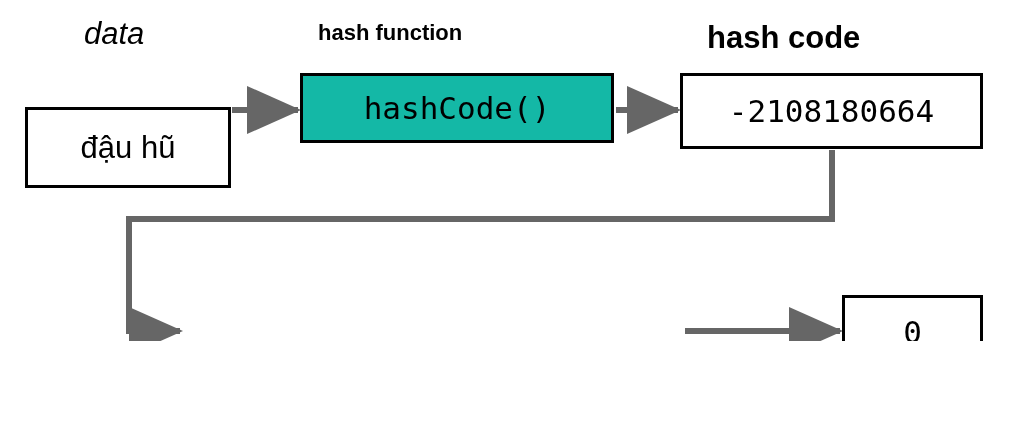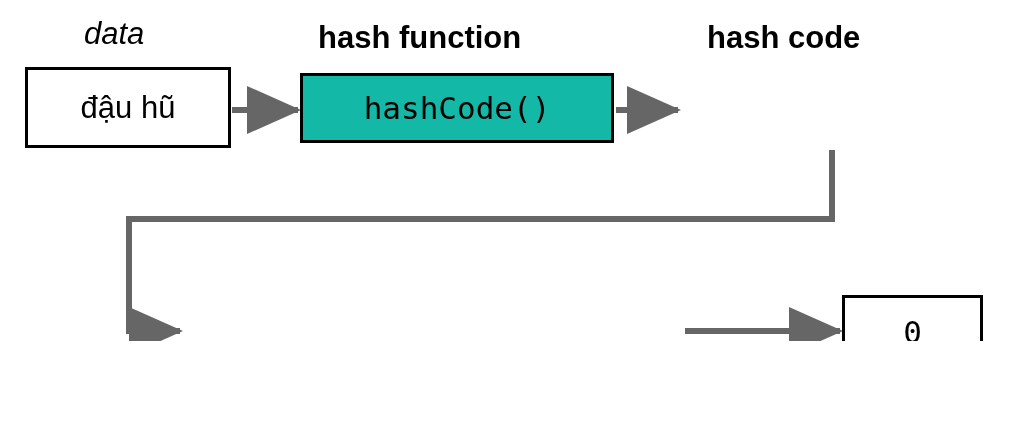--- a/index.html
+++ b/index.html
@@ -38,20 +38,21 @@
     line-height: 1;
   }
   .node.pink {
     background: #14b8a6;
   }
   .node.mono {
     font-family: "DejaVu Sans Mono", monospace;
   }
   .node.sans {
     font-family: "Liberation Sans", sans-serif;
+    margin-top: 40px;
   }
   .caption {
     position: absolute;
     color: #000000;
     white-space: nowrap;
     line-height: 1;
   }
   .caption.bold {
     font-weight: bold;
   }
@@ -61,21 +62,21 @@
 
   
   #node-data      { left: 25px;  top: 67px;  width: 206px; height: 81px;  font-size: 31px; }
   #node-hashfn    { left: 300px; top: 73px;  width: 314px; height: 70px;  font-size: 31px; }
   #node-hashcode  { left: 680px; top: 73px;  width: 303px; height: 76px;  font-size: 31px; }
   #node-reduce    { left: 182px; top: 294px; width: 501px; height: 76px;  font-size: 33px; }
   #node-index     { left: 842px; top: 295px; width: 141px; height: 74px;  font-size: 31px; }
 
   
   #cap-data       { left: 84px;  top: 18px;  font-size: 31px; }
-  #cap-hashfn     { left: 318px; top: 22px;  font-size: 31px; }
+  #cap-hashfn     { left: 318px; top: 22px;  font-size: 22px; }
   #cap-hashcode   { left: 707px; top: 22px;  font-size: 31px; }
   #cap-reduce     { left: 190px; top: 376px; font-size: 31px; }
   #cap-index      { left: 865px; top: 376px; font-size: 31px; }
 </style>
 </head>
 <body>
 
 <div id="diagram">
 
   <svg class="connectors" viewBox="0 0 1034 428">
@@ -95,17 +96,18 @@
   </svg>
 
   <div id="cap-data" class="caption italic">data</div>
   <div id="cap-hashfn" class="caption bold">hash function</div>
   <div id="cap-hashcode" class="caption bold">hash code</div>
 
   <div id="node-data" class="node sans">đậu hũ</div>
 
   <div id="node-hashfn" class="node pink mono">hashCode()</div>
 
+  <div id="node-hashcode" class="node mono">-2108180664</div>
 
 
   <div id="node-index" class="node mono">0</div>
 
 </div>
 
 </body></html>

